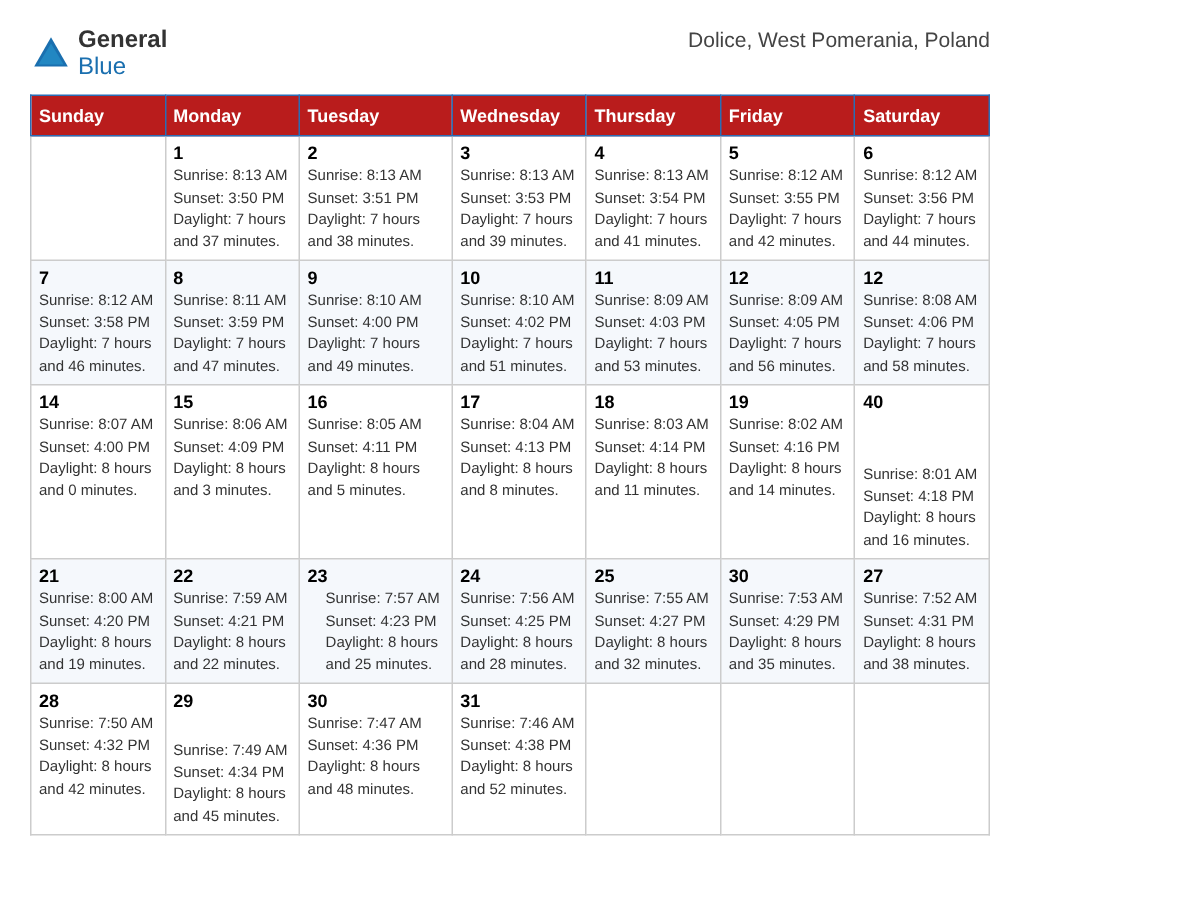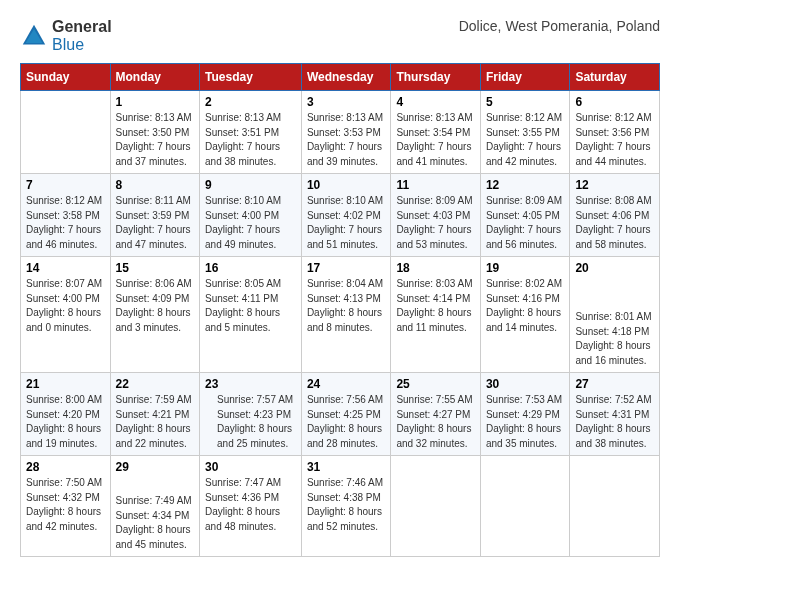--- a/index.html
+++ b/index.html
@@ -263,21 +263,21 @@
 and 11 minutes.</div>
           </td>
           <td>
             <span class="day-num">19</span>
             <div class="day-info" style="white-space: pre-line;">Sunrise: 8:02 AM
 Sunset: 4:16 PM
 Daylight: 8 hours
 and 14 minutes.</div>
           </td>
           <td>
-            <span class="day-num">20</span>
+            <span class="day-num">40</span>
             <div class="day-info" style="white-space: pre-line; margin-top: 35px;">Sunrise: 8:01 AM
 Sunset: 4:18 PM
 Daylight: 8 hours
 and 16 minutes.</div>
           </td>
         </tr>
         <tr>
           <td>
             <span class="day-num">21</span>
             <div class="day-info" style="white-space: pre-line;">Sunrise: 8:00 AM

